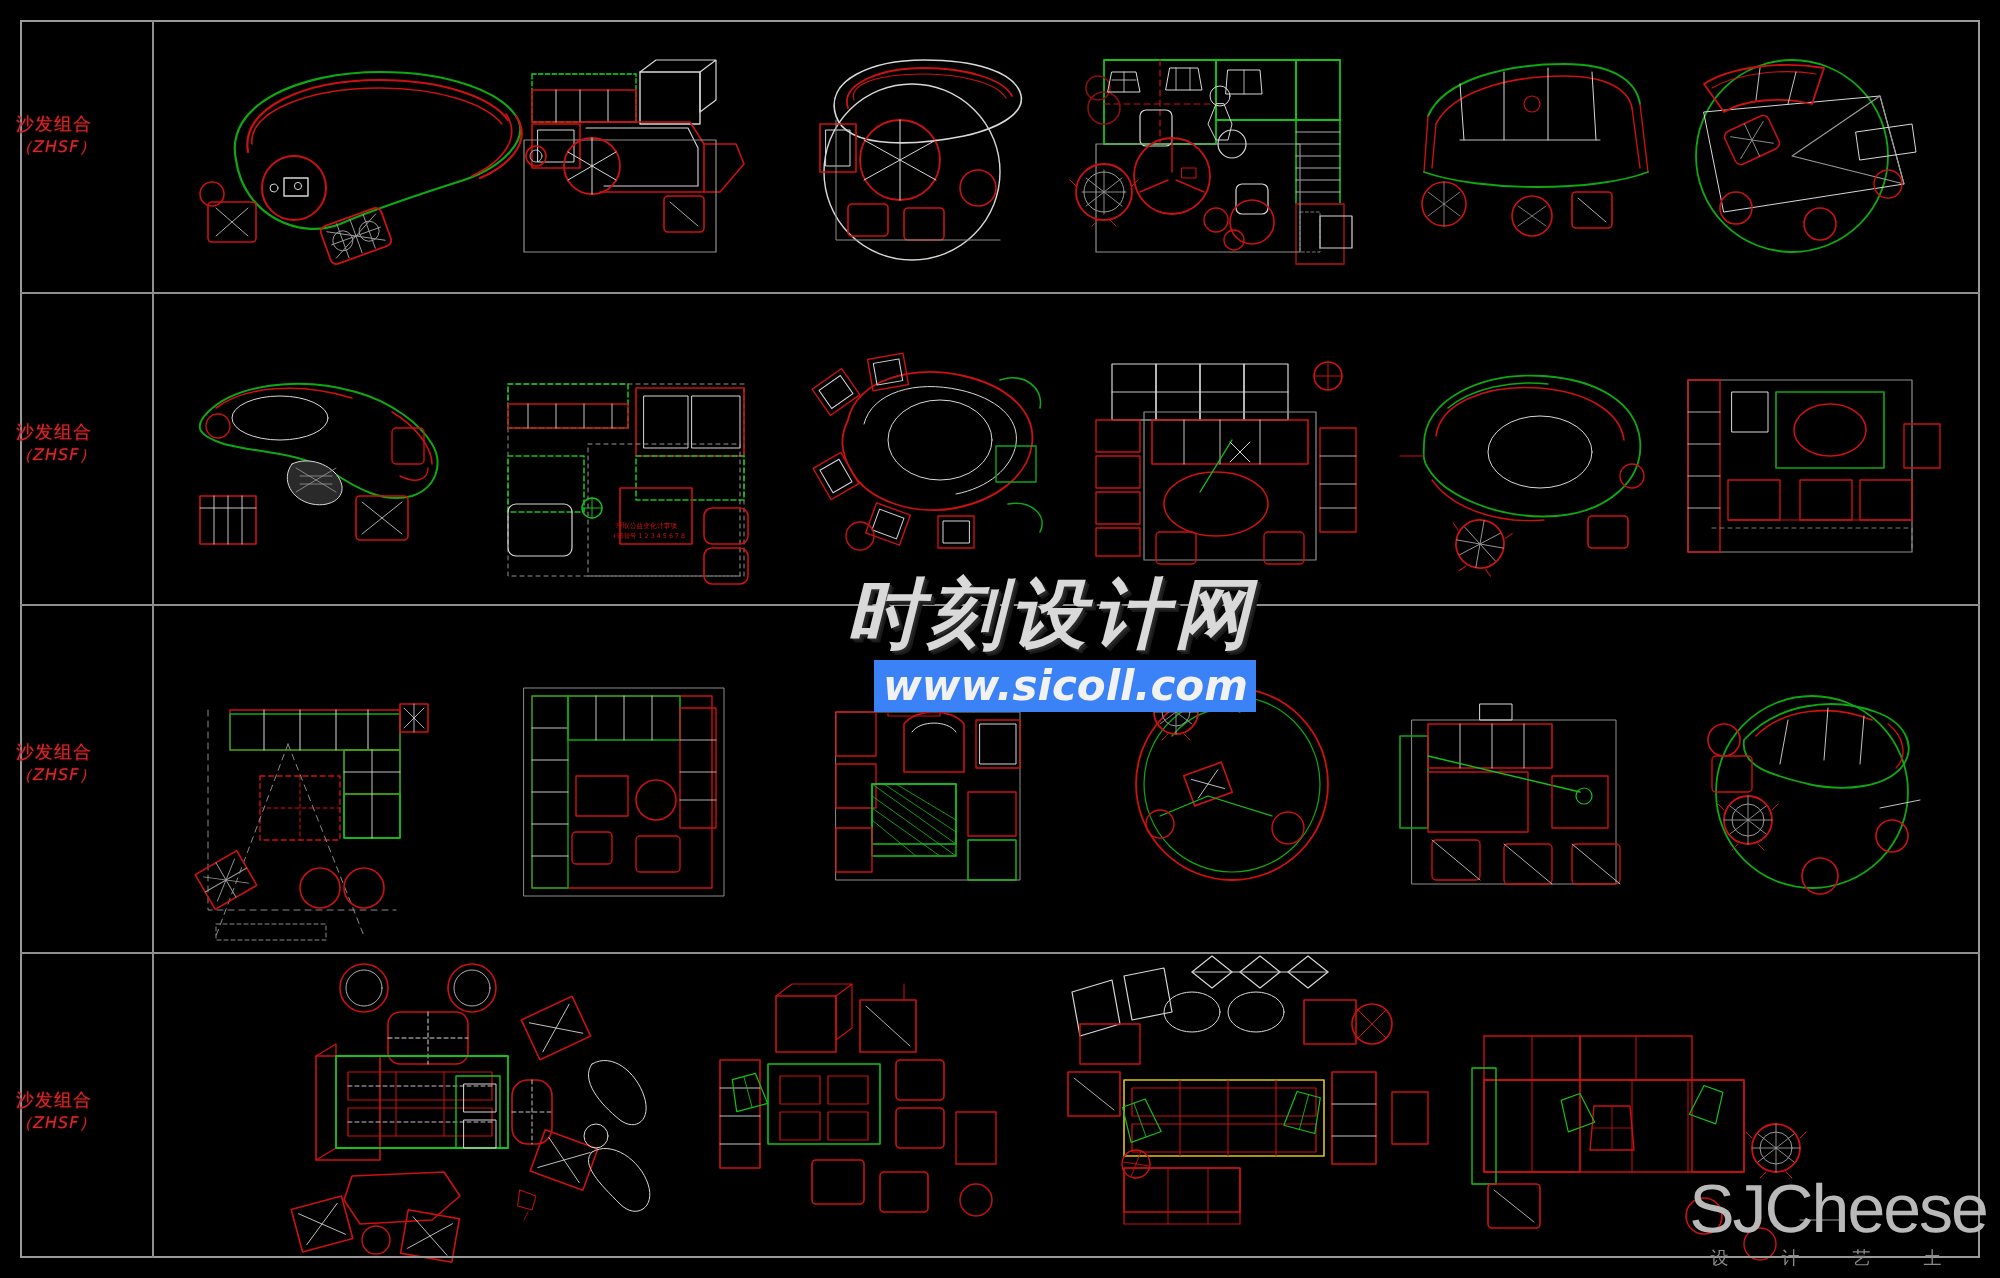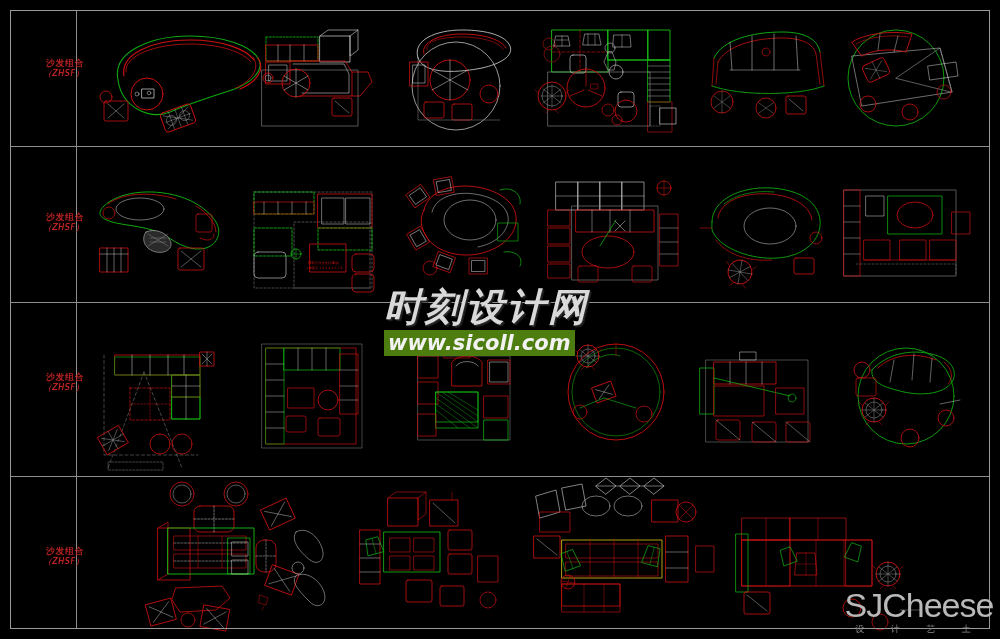--- a/index.html
+++ b/index.html
@@ -6,37 +6,37 @@
   html,body{margin:0;padding:0;background:#000;}
   body{width:1000px;height:639px;overflow:hidden;font-family:"DejaVu Sans","Liberation Sans",sans-serif;}
   #stage{position:relative;width:1000px;height:639px;background:#000;overflow:hidden;}
 
   
   .frame{position:absolute;border:1px solid #9a9a9a;box-sizing:border-box;}
   .hline{position:absolute;height:1px;background:#8f8f8f;}
   .vline{position:absolute;width:1px;background:#8f8f8f;}
 
   
-  .rowlabel{position:absolute;width:76px;text-align:right;color:#d12a2a;
+  .rowlabel{position:absolute;width:76px;text-align:left;color:#d12a2a;
             font-family:"DejaVu Sans","Liberation Sans",sans-serif;line-height:1.25;
             text-shadow:0 0 1px #8b1414;}
   .rowlabel .l1{font-size:9px;letter-spacing:0.5px;display:block;}
   .rowlabel .l2{font-size:8px;letter-spacing:0.5px;display:block;font-style:italic;}
 
   
   #draw{position:absolute;left:0;top:0;width:1000px;height:639px;}
 
   
-  .wm-center{position:absolute;left:384px;top:288px;width:230px;text-align:left;
+  .wm-center{position:absolute;left:398px;top:288px;width:230px;text-align:right;
              pointer-events:none;}
   .wm-cn{display:block;font-size:38px;font-weight:bold;font-style:italic;
          color:#d9d9d9;letter-spacing:3px;line-height:1.05;
          -webkit-text-stroke:0px;
          text-shadow:1px 1px 0 #2a2a2a, 2px 2px 0 #1a1a1a;}
-  .wm-url{display:inline-block;margin-top:2px;padding:1px 4px;background:#4d7c0f;
+  .wm-url{display:inline-block;margin-top:2px;padding:1px 4px;background:#3b82f6;
           font-size:21px;font-weight:bold;font-style:italic;color:#f2f2f2;
           letter-spacing:0px;}
   .wm-br{position:absolute;left:842px;top:588px;width:154px;text-align:center;pointer-events:none;}
   .wm-br .big{display:block;font-size:34px;color:#b9b9b9;letter-spacing:-1px;line-height:1;
               font-family:"Liberation Sans",sans-serif;}
   .wm-br .sub{display:block;font-size:9px;color:#8a8a8a;letter-spacing:12px;margin-top:1px;
               font-family:Liberation Sans, sans-serif;}
 </style>
 </head>
 <body>

